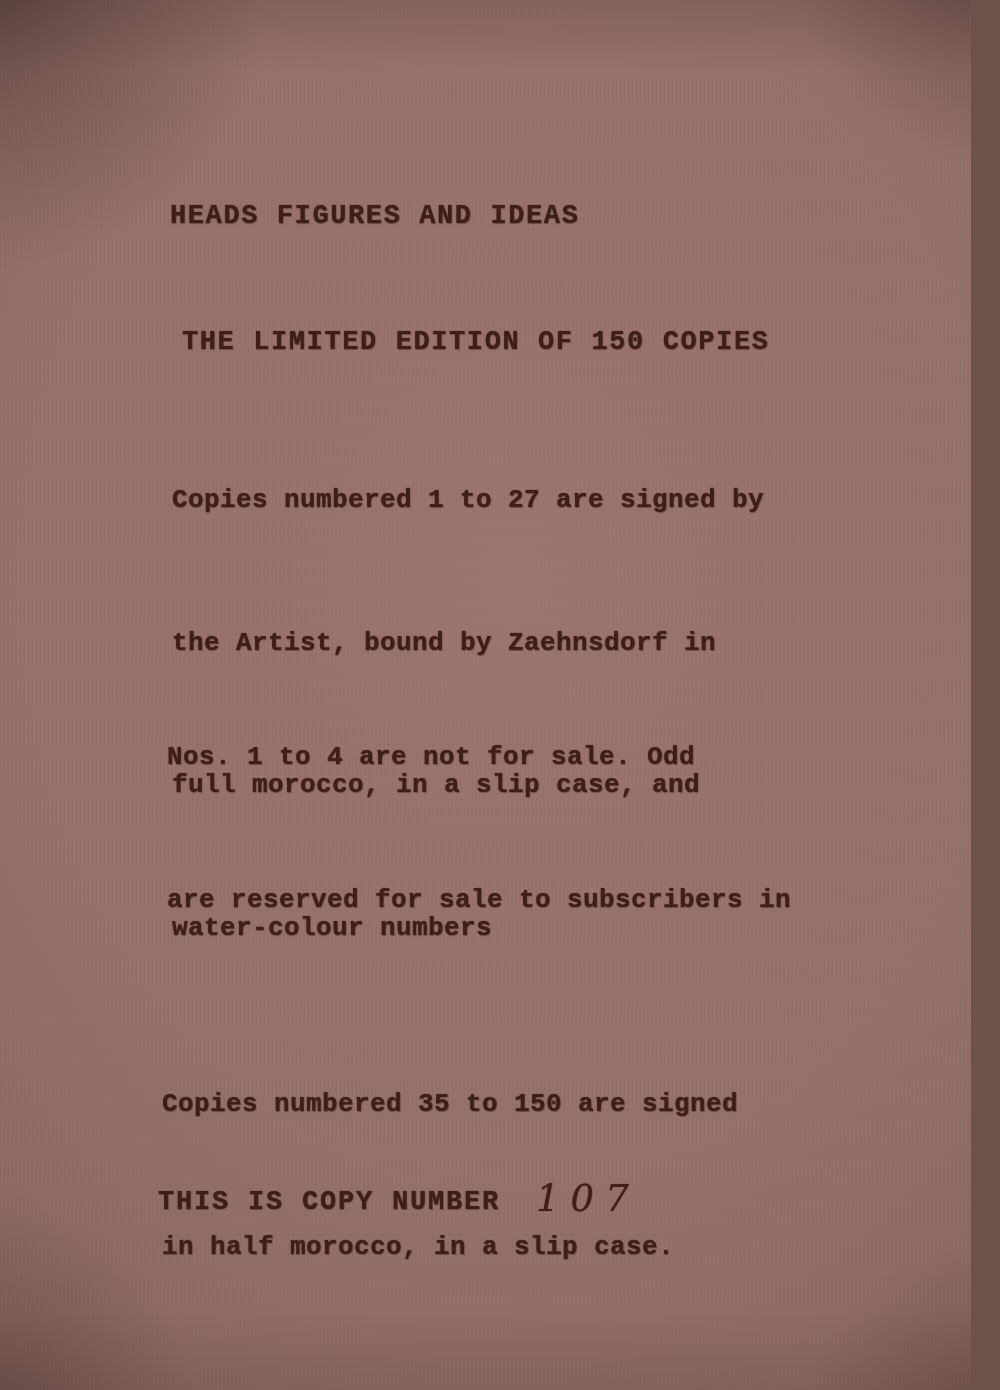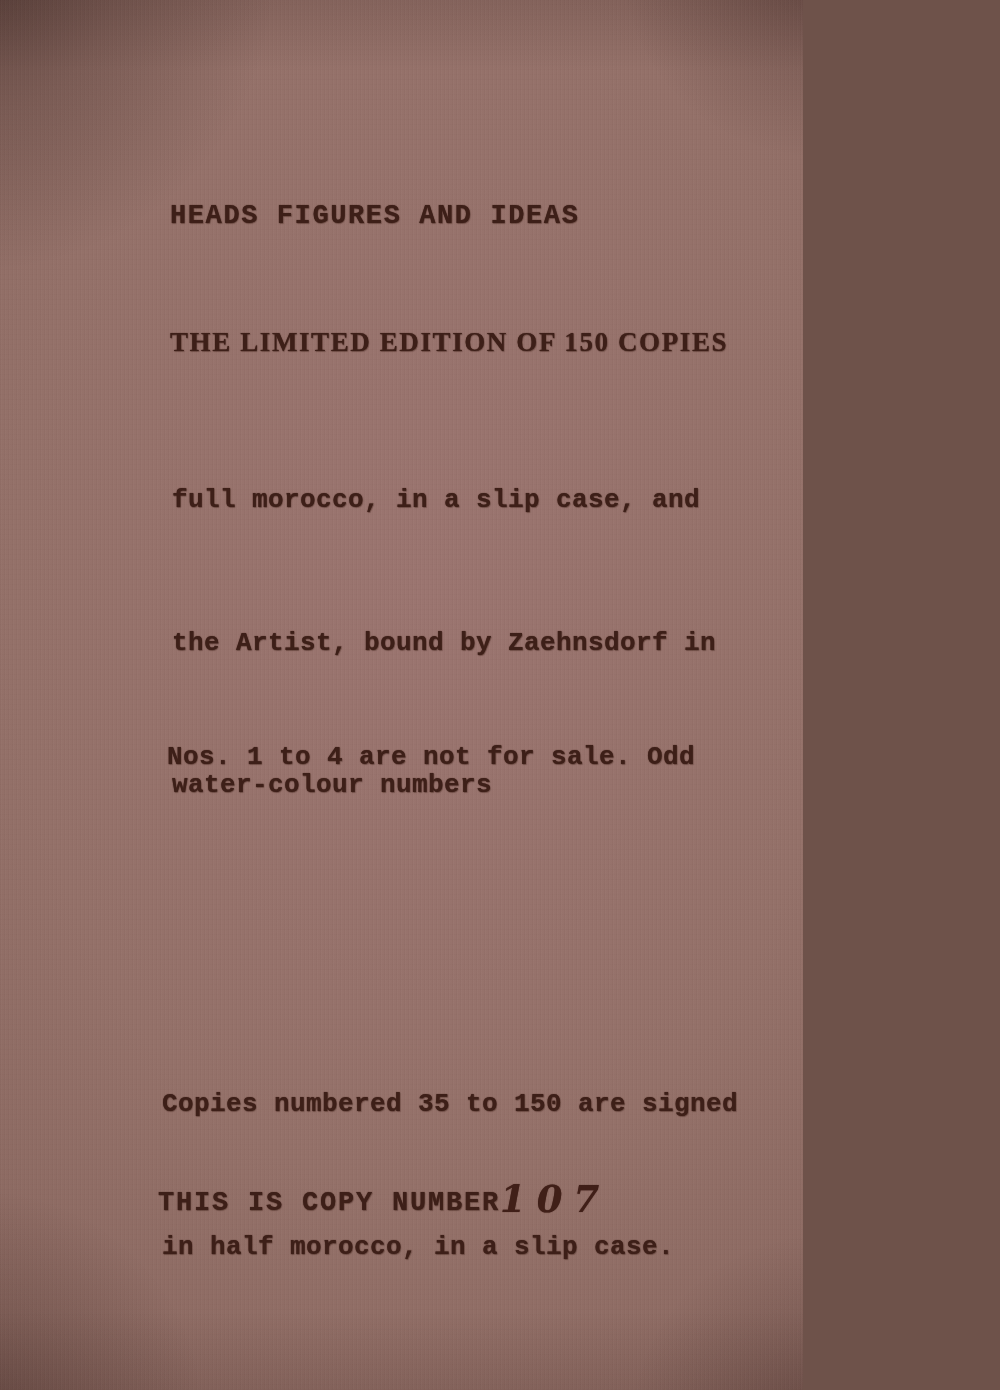--- a/index.html
+++ b/index.html
@@ -6,21 +6,21 @@
     margin: 0;
     padding: 0;
     width: 1000px;
     height: 1390px;
     overflow: hidden;
     background: #6e524a;
   }
 
   .photo {
     position: relative;
-    width: 803px;
+    width: 971px;
     height: 1390px;
     background:
       radial-gradient(circle at -3% -2%, rgba(22,9,7,0.40) 0px, rgba(22,9,7,0.18) 140px, rgba(22,9,7,0.0) 300px),
       radial-gradient(circle at 102% -3%, rgba(28,11,9,0.28) 0px, rgba(28,11,9,0.0) 200px),
       radial-gradient(circle at -3% 102%, rgba(28,11,9,0.26) 0px, rgba(28,11,9,0.0) 230px),
       radial-gradient(circle at 103% 103%, rgba(28,11,9,0.22) 0px, rgba(28,11,9,0.0) 200px),
       linear-gradient(180deg, rgba(32,13,10,0.14) 0px, rgba(32,13,10,0.0) 70px),
       linear-gradient(0deg, rgba(32,13,10,0.10) 0px, rgba(32,13,10,0.0) 80px),
       radial-gradient(ellipse 135% 115% at 53% 42%,
         #9b7570 0%, #947169 38%, #8a6860 62%, #7d5d55 80%, #70544b 92%, #664a42 100%);
@@ -49,63 +49,66 @@
     text-shadow:
       0 0 1.1px rgba(58,28,20,0.85),
       0.6px 0.6px 1px rgba(58,28,20,0.35);
     white-space: pre;
   }
 
   .heading { font-size: 27px; line-height: 32px; letter-spacing: 1.6px; }
   .para    { font-size: 26px; line-height: 47.5px; letter-spacing: 0.4px; }
 
   #title            { top: 200px;  left: 170px; }
-  #edition-heading  { top: 326px;  left: 170px; font-family: Liberation Serif, serif; }
+  #edition-heading  { top: 326px;  left: 182px; }
   #para-deluxe      { top: 382px;  left: 172px; }
   #para-sale        { top: 639px;  left: 167px; }
   #para-standard    { top: 986px;  left: 162px; }
 
   #copy-line {
     top: 1177px;
     left: 158px;
     font-size: 27px;
     line-height: 40px;
     letter-spacing: 1.8px;
   }
 
   .copy-number {
     display: inline-block;
+    margin-left: 36px;
     font-family: "DejaVu Serif", "Liberation Serif", serif;
     font-style: italic;
-    font-weight: 700;
+    font-weight: 400;
     font-size: 37px;
     letter-spacing: 11px;
     color: #401f18;
     transform: translateY(2px);
     text-shadow: 0 0 1px rgba(58,28,20,0.8);
   }
 </style>
 </head>
 <body>
 
 <div class="photo">
   <div class="texture"></div>
 
   <div id="title" class="tw heading">HEADS FIGURES AND IDEAS</div>
 
   <div id="edition-heading" class="tw heading">THE LIMITED EDITION OF 150 COPIES</div>
 
   <div id="para-deluxe" class="tw para">
+    <div>Copies numbered 1 to 27 are signed by</div>
+    <div>the Artist, bound by Zaehnsdorf in</div>
     <div>full morocco, in a slip case, and</div>
-    <div>the Artist, bound by Zaehnsdorf in</div>
     <div>water-colour numbers</div>
   </div>
 
   <div id="para-sale" class="tw para">
     <div>Nos. 1 to 4 are not for sale. Odd</div>
+    <div>are reserved for sale to subscribers in</div>
     
     
   </div>
 
   <div id="para-standard" class="tw para">
     <div>Copies numbered 35 to 150 are signed</div>
     <div>in half morocco, in a slip case.</div>
   </div>
 
   <div id="copy-line" class="tw"><span>THIS IS COPY NUMBER</span><span class="copy-number">107</span></div>

